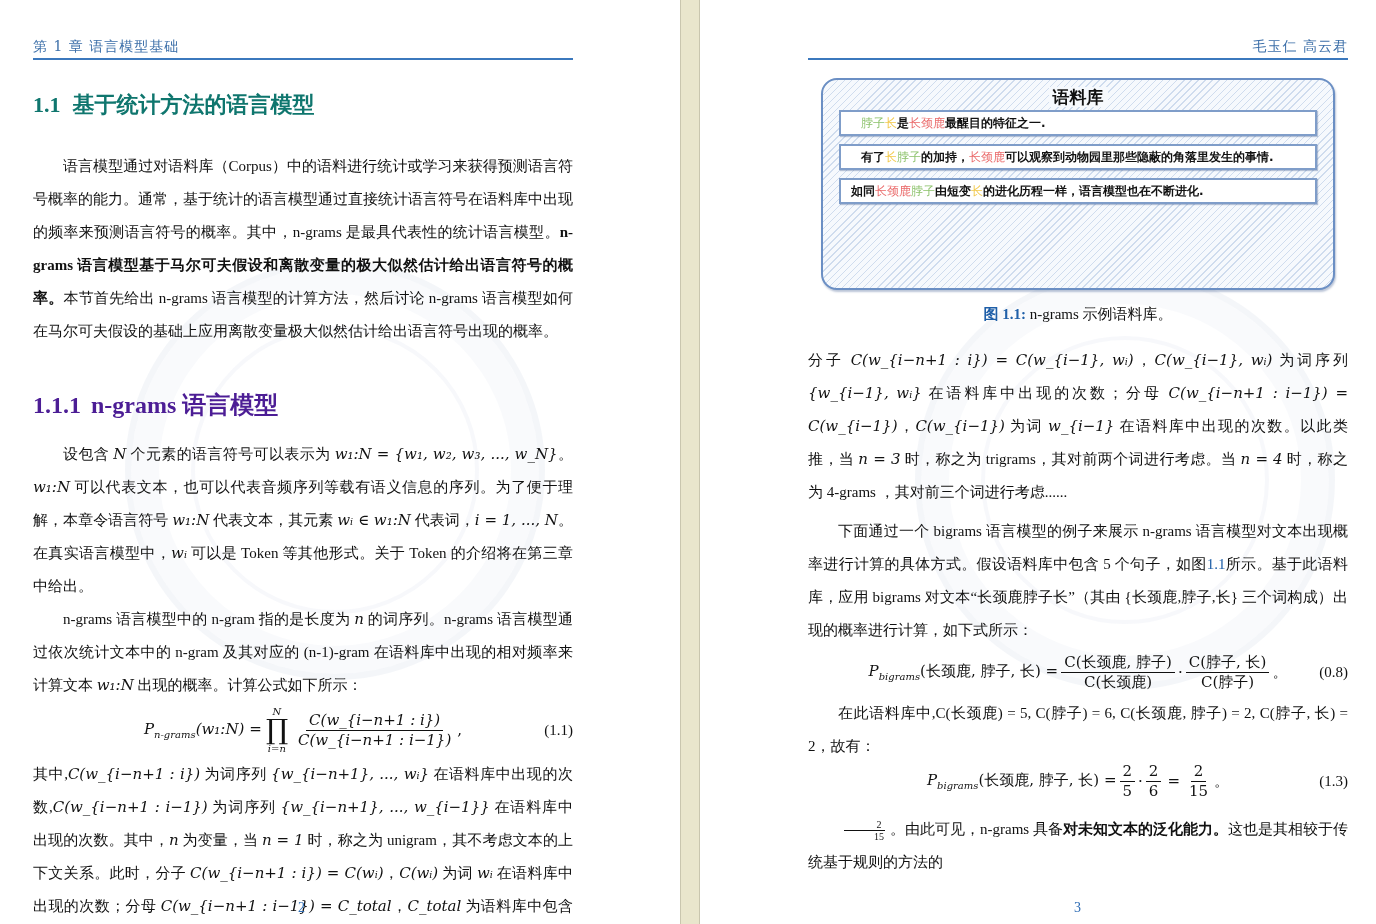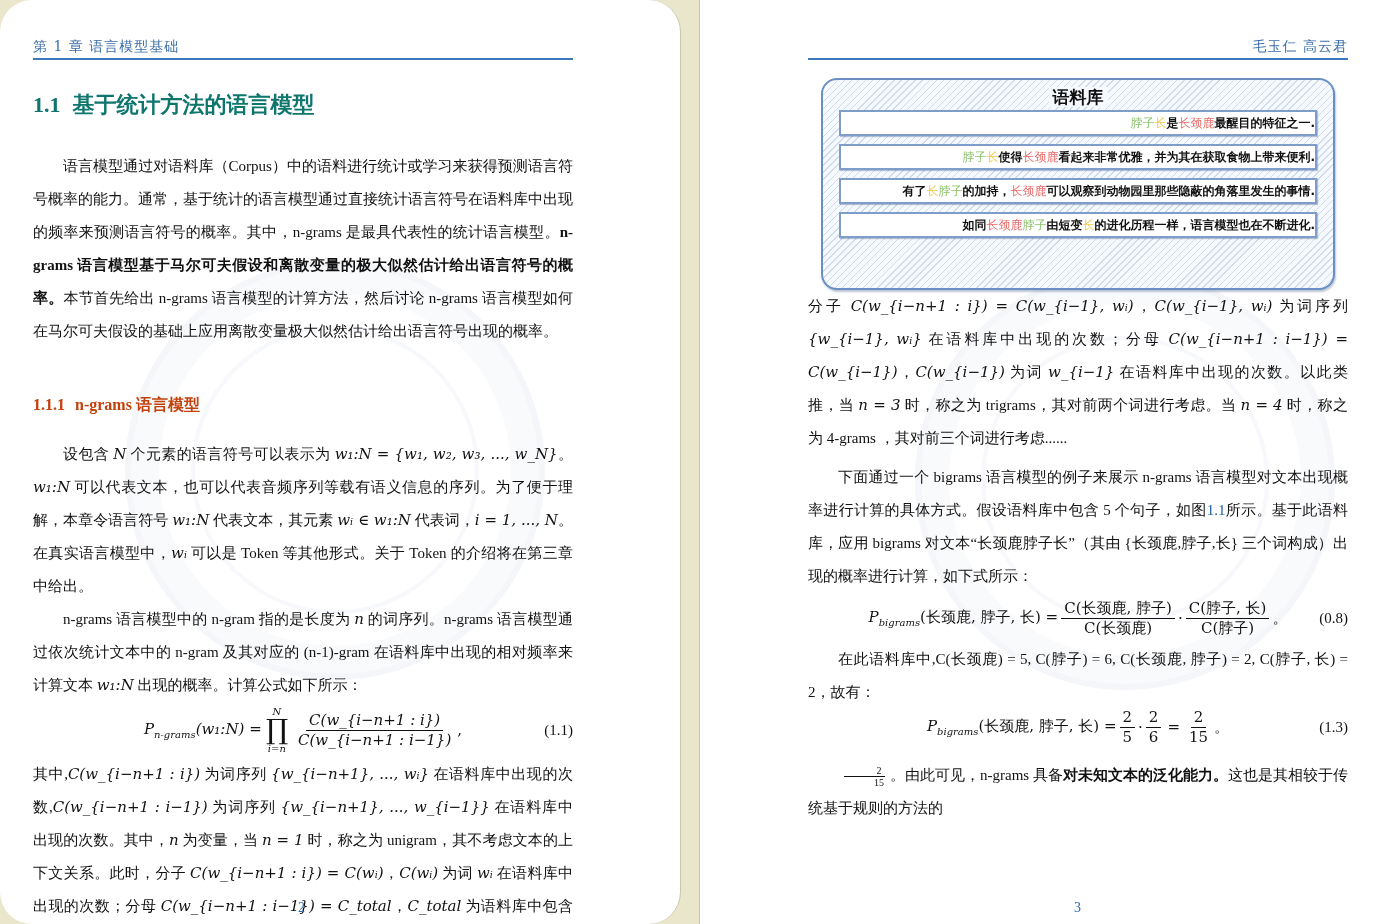--- a/index.html
+++ b/index.html
@@ -2,21 +2,21 @@
 <html><head>
 <meta charset="utf-8">
 <style>
   * { box-sizing: border-box; margin: 0; padding: 0; }
   html, body { width: 1376px; height: 924px; overflow: hidden; background: #e9e6cc; }
   body { position: relative; font-family: "DejaVu Serif", "Liberation Serif", serif; color: #111; }
 
   .page {
     position: absolute; top: 0; height: 924px; background: #ffffff; overflow: hidden;
   }
-  .page.left { left: 0; width: 681px; border-right: 1px solid #c9c6ae; border-radius: 32px; }
+  .page.left { left: 0; width: 681px; border-right: 1px solid #c9c6ae; }
   .page.right { left: 699px; width: 677px; border-left: 1px solid #c9c6ae; }
 
   .watermark {
     position: absolute; width: 420px; height: 420px; border-radius: 50%;
     border: 6px solid rgba(150,170,200,0.10);
     box-shadow: inset 0 0 0 28px rgba(150,170,200,0.06);
     pointer-events: none;
   }
   .watermark::after {
     content: ""; position: absolute; left: 60px; top: 60px; right: 60px; bottom: 60px;
@@ -44,21 +44,21 @@
   .page.left .content { left: 33px; width: 540px; top: 86px; }
   .page.right .content { left: 108px; width: 540px; top: 78px; }
 
   h1.section {
     font-family: "Liberation Serif", "DejaVu Serif", serif; font-weight: bold;
     font-size: 22px; color: #0f766e; margin: 4px 0 30px 0; line-height: 30px;
   }
   h1.section .num { margin-right: 12px; }
   h2.subsection {
     font-family: "Liberation Serif", serif; font-weight: bold;
-    font-size: 16px; color: #c2410c; margin: 44px 0 20px 0; line-height: 26px;
+    font-size: 24px; color: #4c1d95; margin: 44px 0 20px 0; line-height: 26px;
   }
   h2.subsection .num { margin-right: 10px; }
 
   p.para {
     font-family: "Liberation Serif", "DejaVu Serif", serif;
     font-size: 15px; line-height: 33px; text-align: justify;
     text-indent: 30px; color: #111;
   }
   p.para.noindent { text-indent: 0; }
   .bold { font-weight: bold; }
@@ -91,24 +91,24 @@
   }
   .corpus-title {
     text-align: center; font-family: "DejaVu Sans", sans-serif; font-weight: bold;
     font-size: 17px; line-height: 26px; padding-top: 4px; height: 30px;
   }
   .corpus-title span { background: #f6f9fd; padding: 0 4px; }
   .sentence {
     margin: 0 16px 8px 16px; height: 26px; background: #fff;
     border: 2px solid #7f9dc9; box-shadow: 1px 1px 1px rgba(60,90,140,0.35);
     font-family: "DejaVu Sans", sans-serif; font-size: 12px; line-height: 22px;
-    padding-left: 20px; font-weight: bold; color: #111; text-align: right;
+    padding-left: 20px; font-weight: bold; color: #111;
   }
   .sentence.s3 { padding-left: 20px; }
-  .sentence.s5 { }
+  .sentence.s5 { padding-left: 10px; }
   .w-green { color: #8cc26b; font-weight: normal; }
   .w-yellow { color: #f2c94c; font-weight: normal; }
   .w-red { color: #ea6a6a; font-weight: normal; }
 
   .caption {
     text-align: center; font-family: "Liberation Serif", serif; font-size: 15px;
     margin: 14px 0 20px 0; line-height: 20px;
   }
   .caption .label { color: #1f5fa8; font-weight: bold; }
 </style>
@@ -157,25 +157,25 @@
 
 <div class="page right">
   <div class="watermark"></div>
   <div class="running-head">毛玉仁 高云君</div>
 
   <div class="content">
     <div class="corpus-box">
       <div class="corpus-title"><span>语料库</span></div>
       <div id="sentences">
           <div class="sentence s1"><span class="w-green">脖子</span><span class="w-yellow">长</span><span>是</span><span class="w-red">长颈鹿</span><span>最醒目的特征之一.</span></div>
-          <div class="sentence s2"><span class="w-green">脖子</span><span class="w-yellow">长</span><span>使得</span><span class="w-red">长颈鹿</span><span>看起来非常优雅，并为其在获取食物上带来便利.</span></div>
           <div class="sentence s3"><span>有了</span><span class="w-yellow">长</span><span class="w-green">脖子</span><span>的加持，</span><span class="w-red">长颈鹿</span><span>可以观察到动物园里那些隐蔽的角落里发生的事情.</span></div>
           <div class="sentence s5"><span>如同</span><span class="w-red">长颈鹿</span><span class="w-green">脖子</span><span>由短变</span><span class="w-yellow">长</span><span>的进化历程一样，语言模型也在不断进化.</span></div>
         </div>
     </div>
+    <div class="caption"><span class="label">图 1.1:</span><span> n-grams 示例语料库。</span></div>
 
     <p class="para noindent"><span>分子 </span><span class="math">C(w_{i−n+1 : i}) = C(w_{i−1}, wᵢ)</span><span>，</span><span class="math">C(w_{i−1}, wᵢ)</span><span> 为词序列 </span><span class="math">{w_{i−1}, wᵢ}</span><span> 在语料库中出现的次数；分母 </span><span class="math">C(w_{i−n+1 : i−1}) = C(w_{i−1})</span><span>，</span><span class="math">C(w_{i−1})</span><span> 为词 </span><span class="math">w_{i−1}</span><span> 在语料库中出现的次数。以此类推，当 </span><span class="math">n = 3</span><span> 时，称之为 trigrams，其对前两个词进行考虑。当 </span><span class="math">n = 4</span><span> 时，称之为 4-grams ，其对前三个词进行考虑......</span></p>
 
     <p class="para" style="margin-top:6px;"><span>下面通过一个 bigrams 语言模型的例子来展示 n-grams 语言模型对文本出现概率进行计算的具体方式。假设语料库中包含 5 个句子，如图</span><span class="ref-link">1.1</span><span>所示。基于此语料库，应用 bigrams 对文本“长颈鹿脖子长”（其由 {长颈鹿,脖子,长} 三个词构成）出现的概率进行计算，如下式所示：</span></p>
 
     <div class="equation">
       <span class="math"><span>P</span><sub>bigrams</sub><span style="font-style:normal">(长颈鹿, 脖子, 长) =</span></span>
       <span class="frac">
         <span class="num-part">C(长颈鹿, 脖子)</span>
         <span class="den-part">C(长颈鹿)</span>

